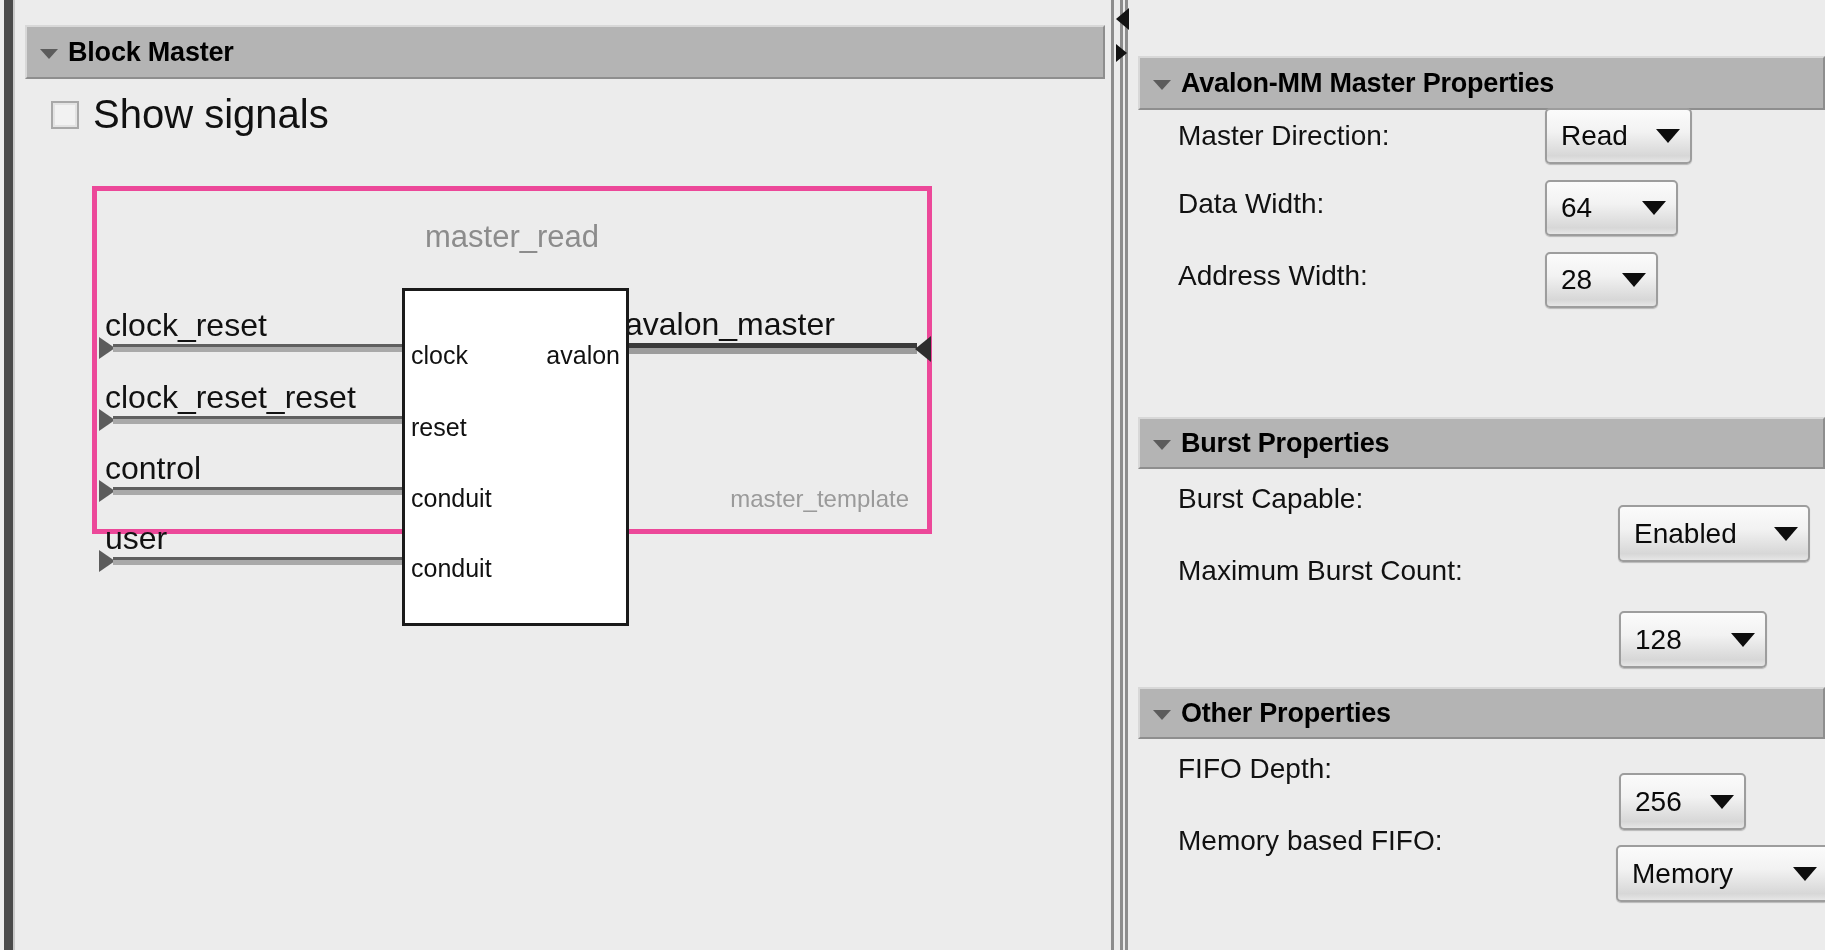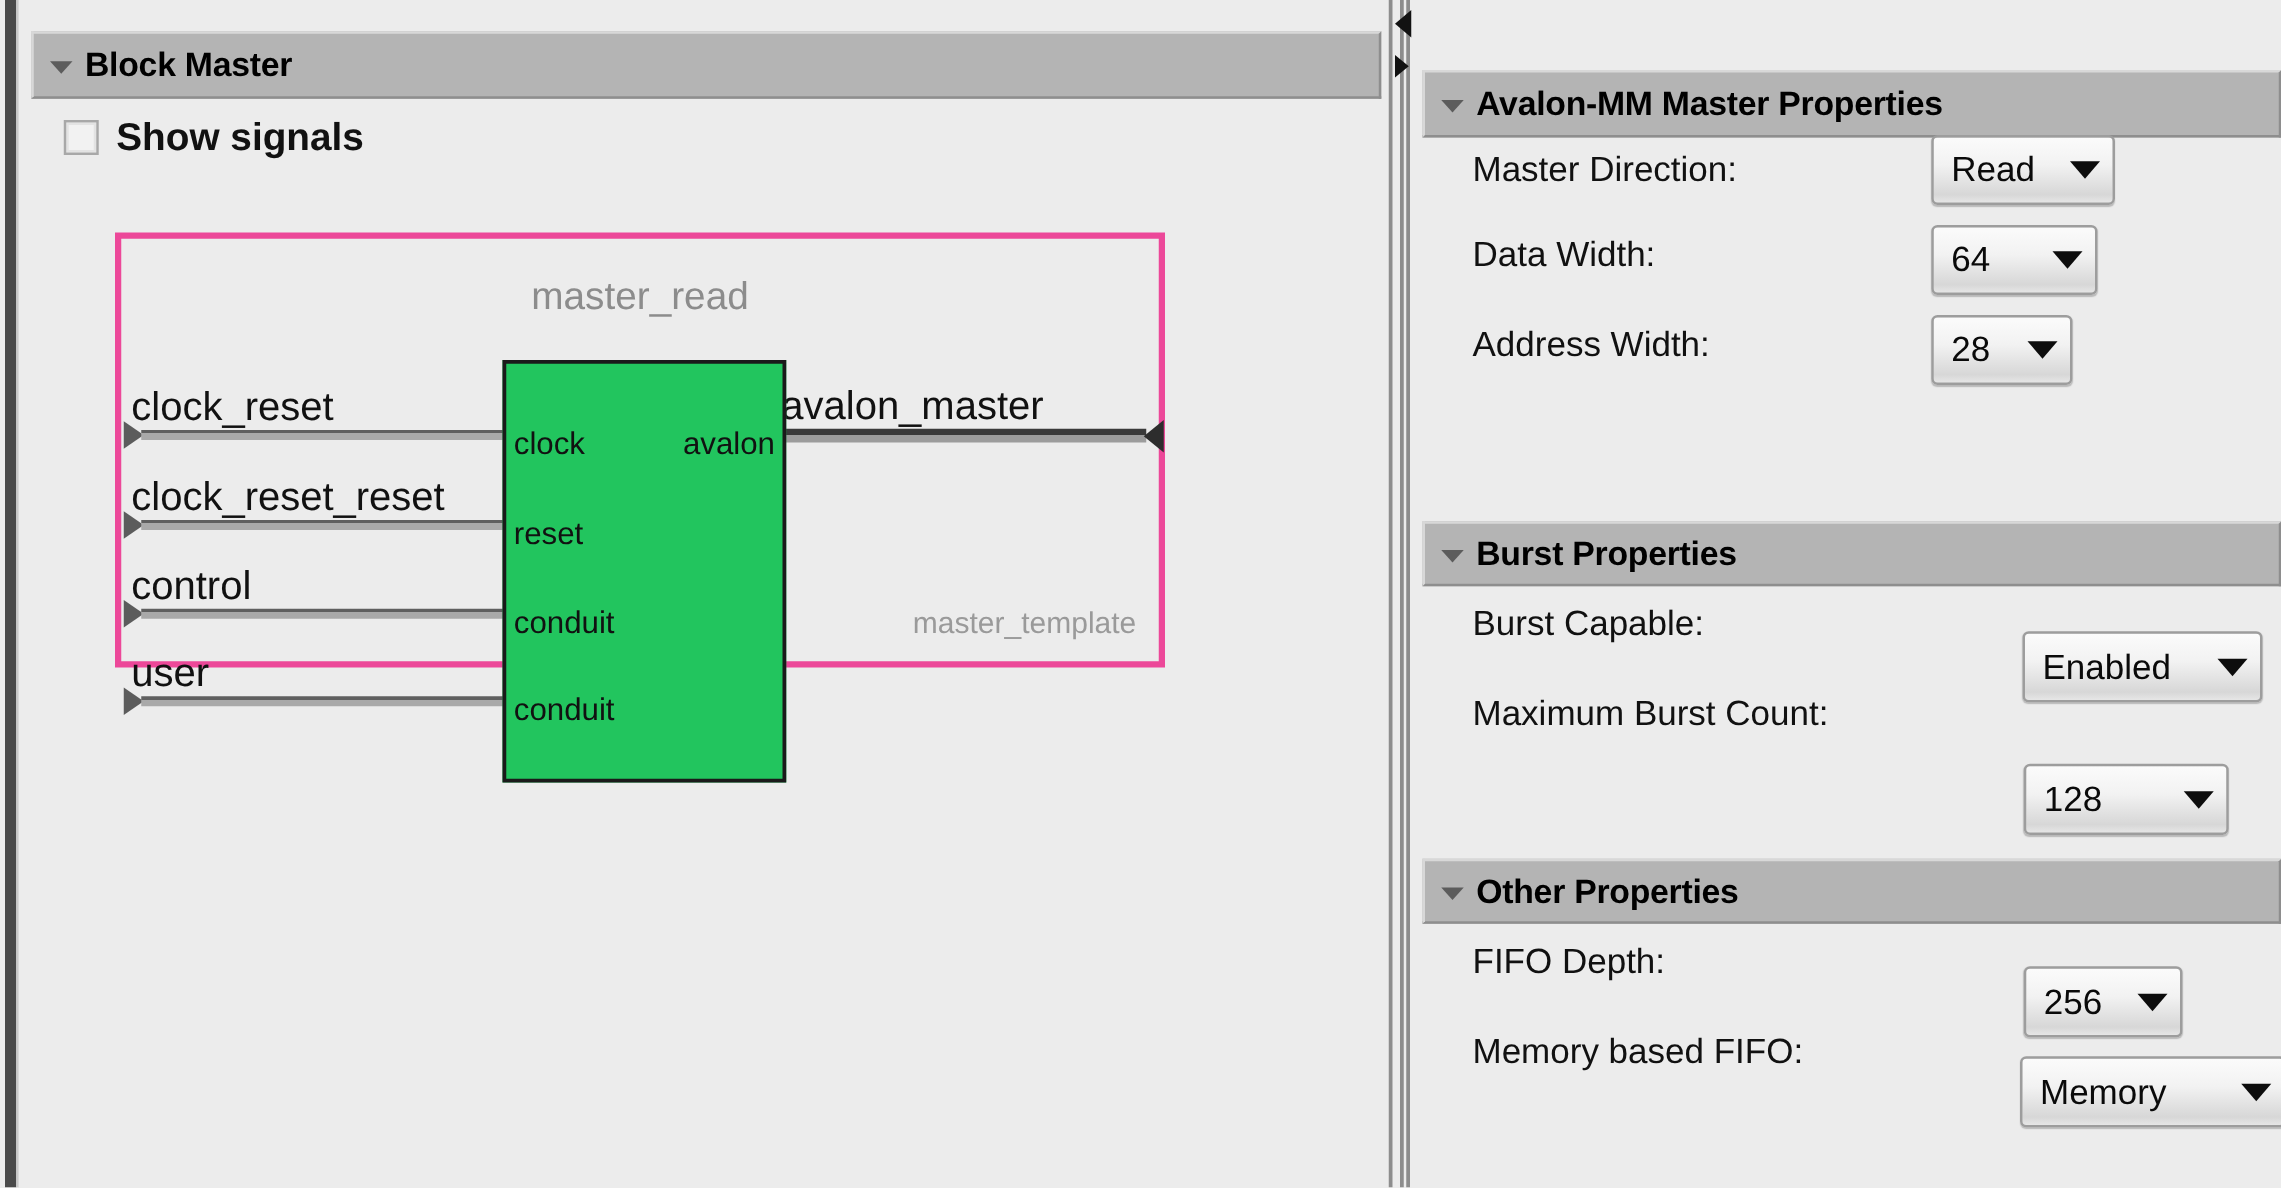--- a/index.html
+++ b/index.html
@@ -71,24 +71,23 @@
   .chk-box {
     width: 28px; height: 28px;
     box-sizing: border-box;
     background: #f2f2f2;
     border: 2px solid #a8a8a8;
     box-shadow: inset 0 0 0 2px #e3e3e3;
     flex: none;
   }
   .chk-label {
     margin-left: 14px;
-    font-size: 31px;
+    font-size: 40px;
     color: #111;
     white-space: nowrap;
-    font-weight: bold;
   }
 
   
   .diagram-outer {
     position: absolute;
     left: 77px; top: 186px; width: 840px; height: 348px;
     border: 5px solid #ec4899;
     box-sizing: border-box;
     background: #ececec;
   }
@@ -103,21 +102,21 @@
     position: absolute; right: 18px; bottom: 16px;
     font-size: 24px;
     color: #9a9a9a;
     white-space: nowrap;
   }
   .diagram-inner {
     position: absolute;
     left: 305px; top: 97px; width: 227px; height: 338px;
     border: 3px solid #1a1a1a;
     box-sizing: border-box;
-    background: #22c55e;
+    background: #ffffff;
   }
 
   
   .wire {
     position: absolute;
     height: 8px;
     background: linear-gradient(to bottom, #5f5f5f 0%, #5f5f5f 34%, #a9a9a9 34%, #a9a9a9 100%);
   }
   .wire.thick {
     height: 11px;
@@ -321,21 +320,21 @@
       <span class="prop-label">Burst Capable:</span>
     </div>
     <div class="combo" style="left:440px; top:505px; width:192px; height:57px; top:505px;">
       <span class="val">Enabled</span>
       <span class="caret"></span>
     </div>
 
     <div class="prop-row" style="left:40px; top:555px;">
       <span class="prop-label">Maximum Burst Count:</span>
     </div>
-    <div class="combo" style="left:441px; top:611px; width:164px; height:57px;">
+    <div class="combo" style="left:441px; top:611px; width:148px; height:57px;">
       <span class="val">128</span>
       <span class="caret"></span>
     </div>
 
     <div class="sec-header" style="left:0px; top:687px; width:687px; height:52px;">
       <span class="tri"></span>
       <span class="sec-title">Other Properties</span>
     </div>
 
     <div class="prop-row" style="left:40px; top:753px;">

